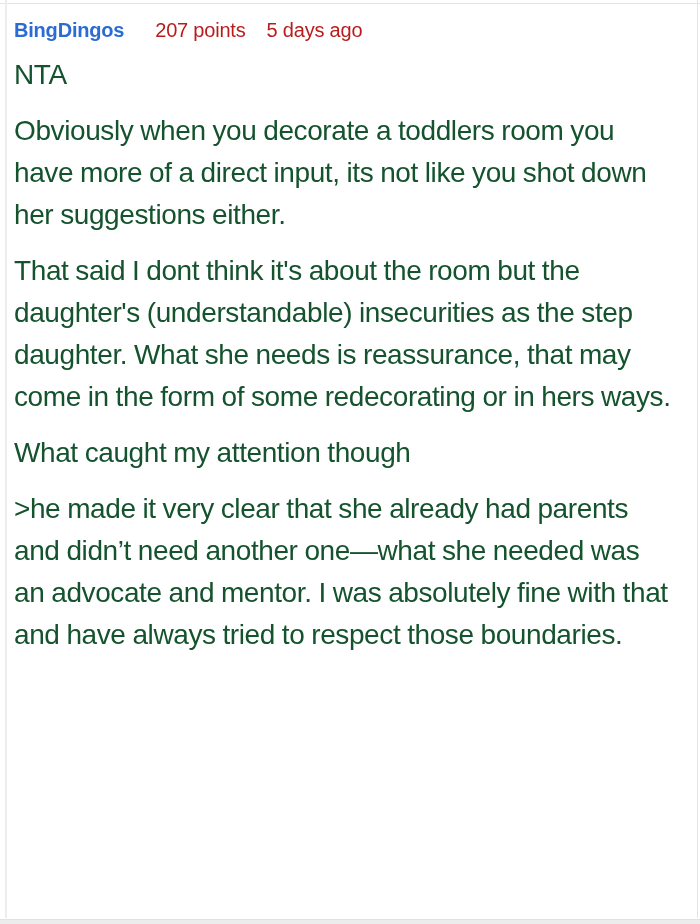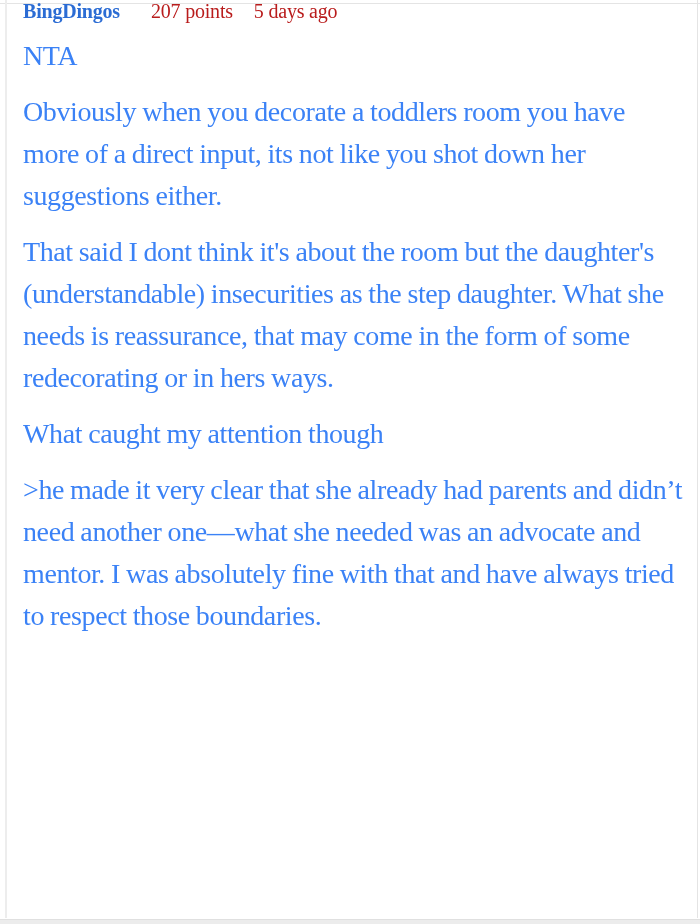--- a/index.html
+++ b/index.html
@@ -30,23 +30,23 @@
   }
   .bottom-band {
     position: absolute;
     bottom: 0; left: 0; width: 100%; height: 5px;
     background: #ececec;
     border-top: 1px solid #e0e0e0;
   }
 
   .comment {
     position: absolute;
-    top: 0; left: 23px;
+    top: 0; left: 14px;
     width: 660px;
-    font-family: Liberation Serif, serif;
+    padding-top: 19px;
   }
 
   .comment-header {
     display: flex;
     align-items: baseline;
     margin-bottom: 12px;
   }
   .username {
     color: #2b6cd4;
     font-weight: bold;
@@ -60,21 +60,21 @@
     font-size: 20px;
     letter-spacing: -0.2px;
   }
   .meta.points { margin-left: 31px; }
   .meta.timestamp { margin-left: 21px; }
 
   .comment-body p {
     font-size: 28px;
     line-height: 42px;
     letter-spacing: -0.4px;
-    color: #3b82f6;
+    color: #14532d;
     margin: 0 0 14px 0;
     word-spacing: -0.5px;
   }
   .comment-body p:last-child { margin-bottom: 0; }
 </style>
 </head>
 <body>
 
 <div class="border-top"></div>
 <div class="thread-line-left"></div>

